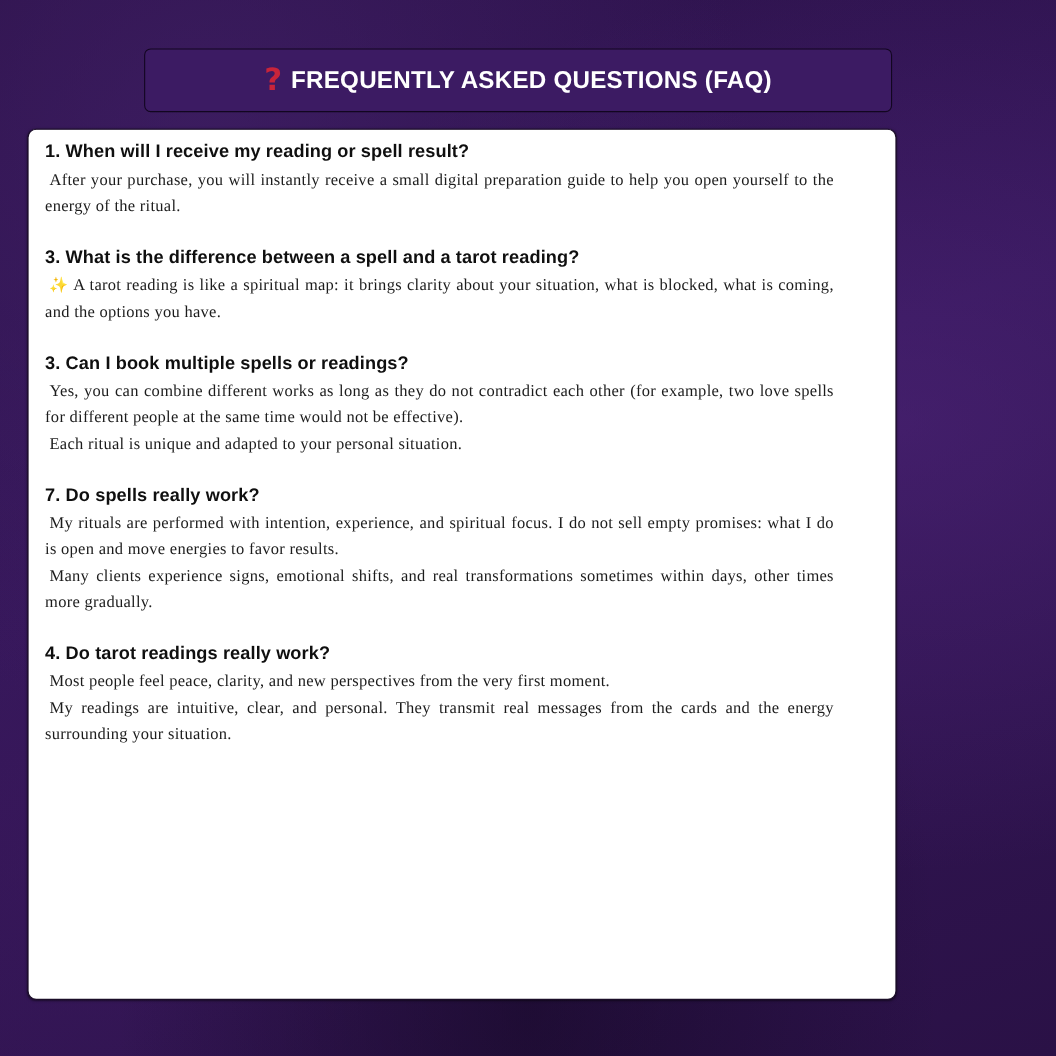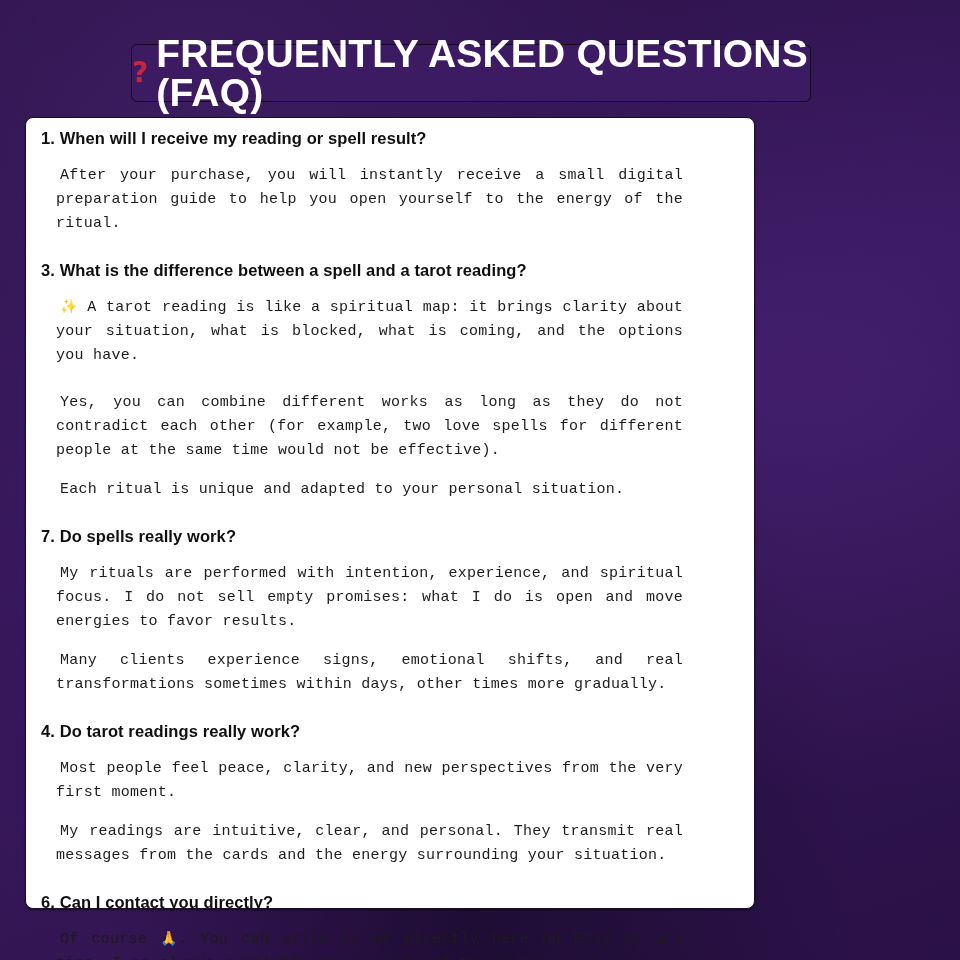--- a/index.html
+++ b/index.html
@@ -41,30 +41,30 @@
       font-family: "DejaVu Sans", sans-serif;
       font-weight: bold;
       font-size: 28px;
       line-height: 1;
       margin-top: -1px;
     }
     .title-text {
       color: #ffffff;
       font-family: "Liberation Sans", sans-serif;
       font-weight: bold;
-      font-size: 39px;
+      font-size: 22px;
       letter-spacing: 0.2px;
       line-height: 1;
     }
 
     .faq-card {
       position: absolute;
       left: 25px;
       top: 117px;
-      width: 730px;
+      width: 790px;
       height: 792px;
       box-sizing: border-box;
       background: #ffffff;
       border: 1.5px solid #1a0d27;
       border-radius: 8px;
       box-shadow: 0 1px 2px rgba(0,0,0,0.5);
       padding: 9px 56px 0 15px;
     }
 
     .faq-item {
@@ -73,26 +73,26 @@
     .faq-question {
       font-family: "Liberation Sans", sans-serif;
       font-weight: bold;
       font-size: 16.5px;
       color: #0f0f0f;
       line-height: 22px;
       margin: 0 0 3px 0;
       letter-spacing: 0.1px;
     }
     .faq-answer {
-      font-family: Liberation Mono, monospace;
+      font-family: Liberation Serif, serif;
       font-size: 15px;
       color: #1c1c1c;
       line-height: 24px;
       text-align: justify;
-      margin: 15px;
+      margin: 0;
       letter-spacing: 0.25px;
     }
     .faq-answer .lead-space {
       display: inline-block;
       width: 4px;
     }
     .emoji {
       display: inline-block;
       font-size: 14px;
       line-height: 1;
@@ -116,34 +116,31 @@
     <p class="faq-question">1. When will I receive my reading or spell result?</p>
     <p class="faq-answer"><span class="lead-space"></span><span>After your purchase, you will instantly receive a small digital preparation guide to help you open yourself to the energy of the ritual.</span></p>
   </div>
 
   <div class="faq-item">
     <p class="faq-question">3. What is the difference between a spell and a tarot reading?</p>
     <p class="faq-answer"><span class="lead-space"></span><span class="emoji emoji-sparkles">✨</span> <span>A tarot reading is like a spiritual map: it brings clarity about your situation, what is blocked, what is coming, and the options you have.</span></p>
   </div>
 
   <div class="faq-item">
+    <p class="faq-question">3. Can I book multiple spells or readings?</p>
     <p class="faq-answer"><span class="lead-space"></span><span>Yes, you can combine different works as long as they do not contradict each other (for example, two love spells for different people at the same time would not be effective).</span></p>
     <p class="faq-answer"><span class="lead-space"></span><span>Each ritual is unique and adapted to your personal situation.</span></p>
   </div>
 
   <div class="faq-item">
     <p class="faq-question">7. Do spells really work?</p>
     <p class="faq-answer"><span class="lead-space"></span><span>My rituals are performed with intention, experience, and spiritual focus. I do not sell empty promises: what I do is open and move energies to favor results.</span></p>
     <p class="faq-answer"><span class="lead-space"></span><span>Many clients experience signs, emotional shifts, and real transformations sometimes within days, other times more gradually.</span></p>
   </div>
 
   <div class="faq-item">
     <p class="faq-question">4. Do tarot readings really work?</p>
     <p class="faq-answer"><span class="lead-space"></span><span>Most people feel peace, clarity, and new perspectives from the very first moment.</span></p>
     <p class="faq-answer"><span class="lead-space"></span><span>My readings are intuitive, clear, and personal. They transmit real messages from the cards and the energy surrounding your situation.</span></p>
   </div>
 
-  <div class="faq-item">
-    <p class="faq-question">6. Can I contact you directly?</p>
-    <p class="faq-answer"><span class="lead-space"></span><span>Of course</span> <span class="emoji emoji-pray">🙏</span><span>. You can write to me directly here on Etsy at any time. I am always available to respond and to accompany you on your spiritual journey.</span></p>
-  </div>
 
 </div>
 
 </body></html>

